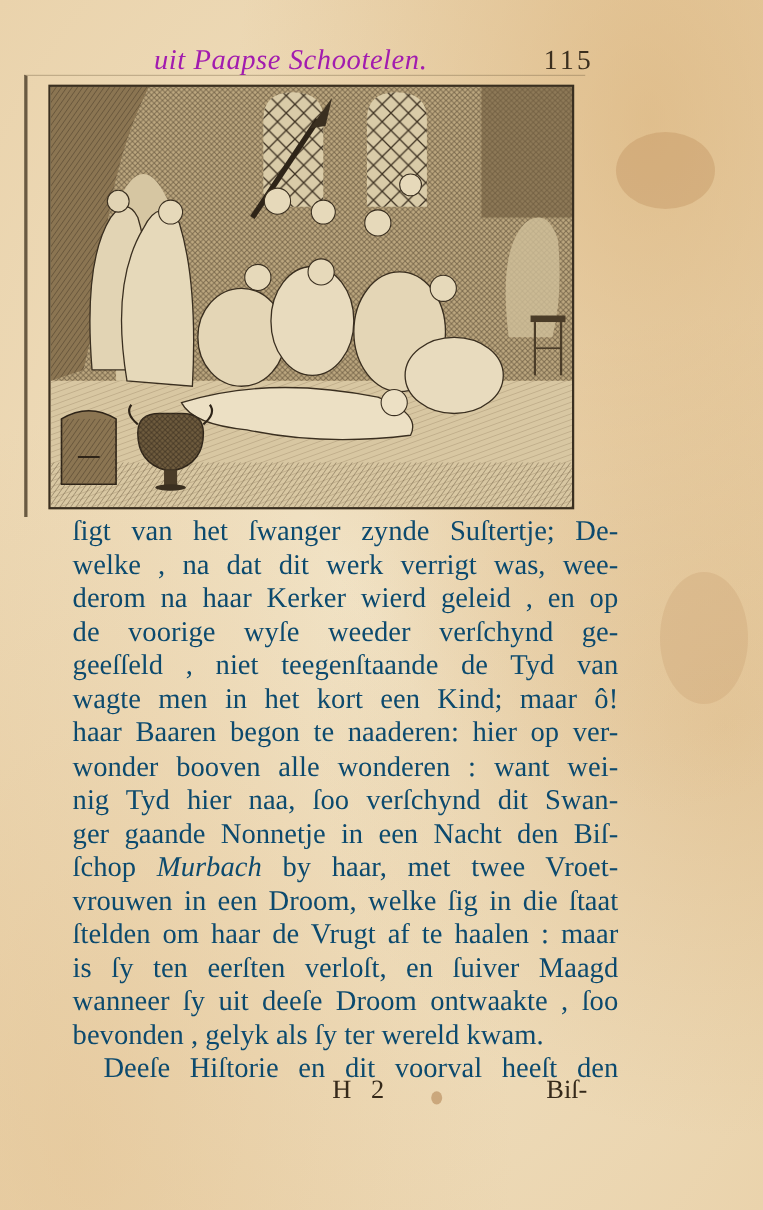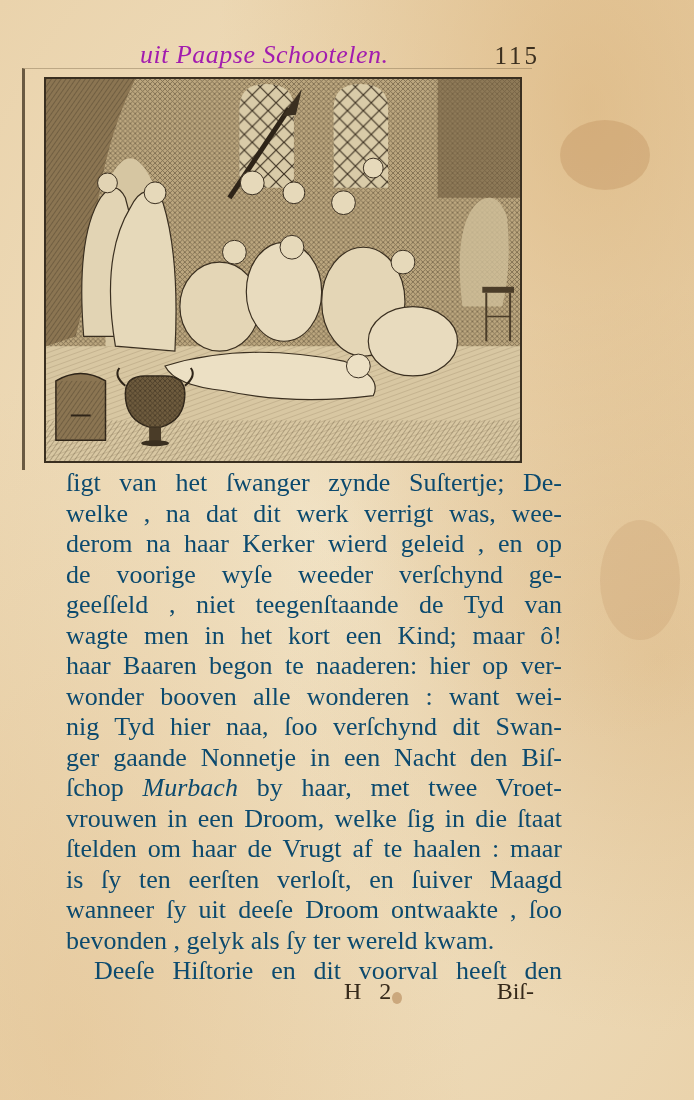--- a/index.html
+++ b/index.html
@@ -46,21 +46,21 @@
       font-size: 26px; line-height: 30.5px; color: #0c4a6e; margin-left: 26px;
     }
     .line { display: block; white-space: nowrap; text-align: justify; text-align-last: justify; }
     .line.last { text-align-last: left; }
     .line.indent { padding-left: 28px; }
     .line em { font-style: italic; }
     .footer {
       position: absolute; left: 40px; top: 978px; width: 496px; height: 32px;
       font-family: "Liberation Serif", serif; font-size: 24px; color: #35291a;
     }
-    .signature { position: absolute; left: 262px; top: 0; letter-spacing: 6px; margin-left: 42px; }
+    .signature { position: absolute; left: 262px; top: 0; letter-spacing: 6px; }
     .catchword { position: absolute; right: 2px; top: 0; }
     .foxing {
       position: absolute; border-radius: 50%;
       background: rgba(190,140,90,0.35);
     }
   </style>
 </head>
 <body>
 
 <div class="page">

